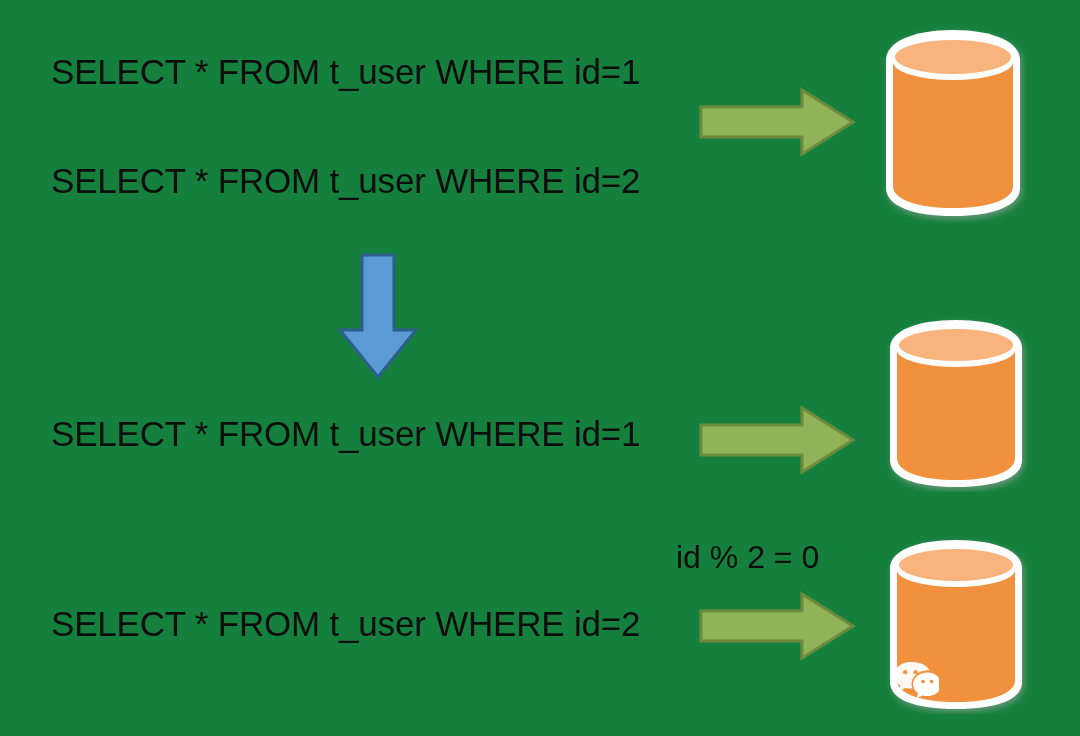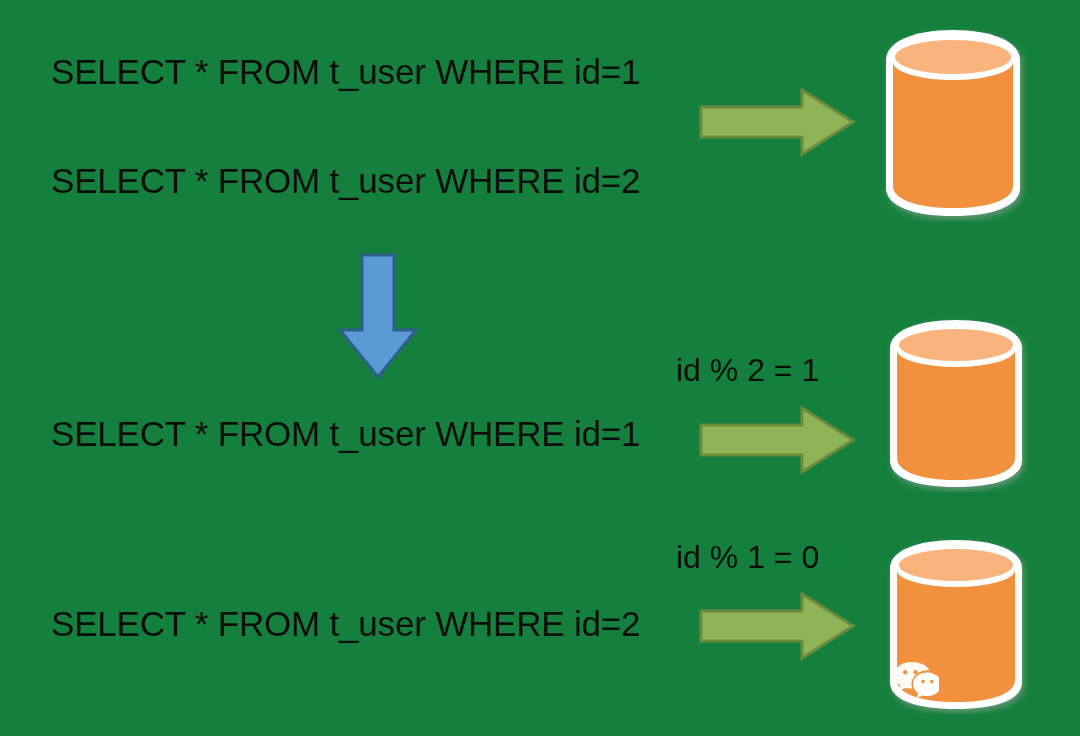--- a/index.html
+++ b/index.html
@@ -135,21 +135,20 @@
   </div>
 
   <div class="arrow-down">
     <svg viewBox="0 0 84 128" width="84" height="128" xmlns="http://www.w3.org/2000/svg">
       <polygon points="26,3 58,3 58,78 80,78 42,125 4,78 26,78" fill="#5B9BD5" stroke="#2E5F8A" stroke-width="3" stroke-linejoin="miter"></polygon>
     </svg>
   </div>
 
   <div class="sql-line sql-3">SELECT * FROM t_user WHERE id=1</div>
 
-  <div class="mod-label mod-1">id % 2 = 1</div>
 
   <div class="arrow-right ar-2">
     <svg viewBox="0 0 158 72" width="158" height="72" xmlns="http://www.w3.org/2000/svg">
       <polygon points="3,21 104,21 104,4 155,36 104,68 104,51 3,51" fill="#8FB457" stroke="#6E8B3D" stroke-width="3" stroke-linejoin="miter"></polygon>
     </svg>
   </div>
 
   <div class="db db-2">
     <svg viewBox="0 0 148 180" width="148" height="180" xmlns="http://www.w3.org/2000/svg">
       <defs>
@@ -163,21 +162,21 @@
         <path d="M15,38 L133,38 L133,146
                  C133,160 109,168 74,168 C39,168 15,160 15,146 Z" fill="#F2913E"></path>
         <ellipse cx="74" cy="38" rx="59" ry="17" fill="#ffffff"></ellipse>
         <ellipse cx="74" cy="33" rx="57" ry="16" fill="#F9B47D"></ellipse>
       </g>
     </svg>
   </div>
 
   <div class="sql-line sql-4">SELECT * FROM t_user WHERE id=2</div>
 
-  <div class="mod-label mod-2">id % 1 = 0</div>
+  <div class="mod-label mod-2">id % 2 = 0</div>
 
   <div class="arrow-right ar-3">
     <svg viewBox="0 0 158 72" width="158" height="72" xmlns="http://www.w3.org/2000/svg">
       <polygon points="3,21 104,21 104,4 155,36 104,68 104,51 3,51" fill="#8FB457" stroke="#6E8B3D" stroke-width="3" stroke-linejoin="miter"></polygon>
     </svg>
   </div>
 
   <div class="db db-3">
     <svg viewBox="0 0 148 182" width="148" height="182" xmlns="http://www.w3.org/2000/svg">
       <defs>

